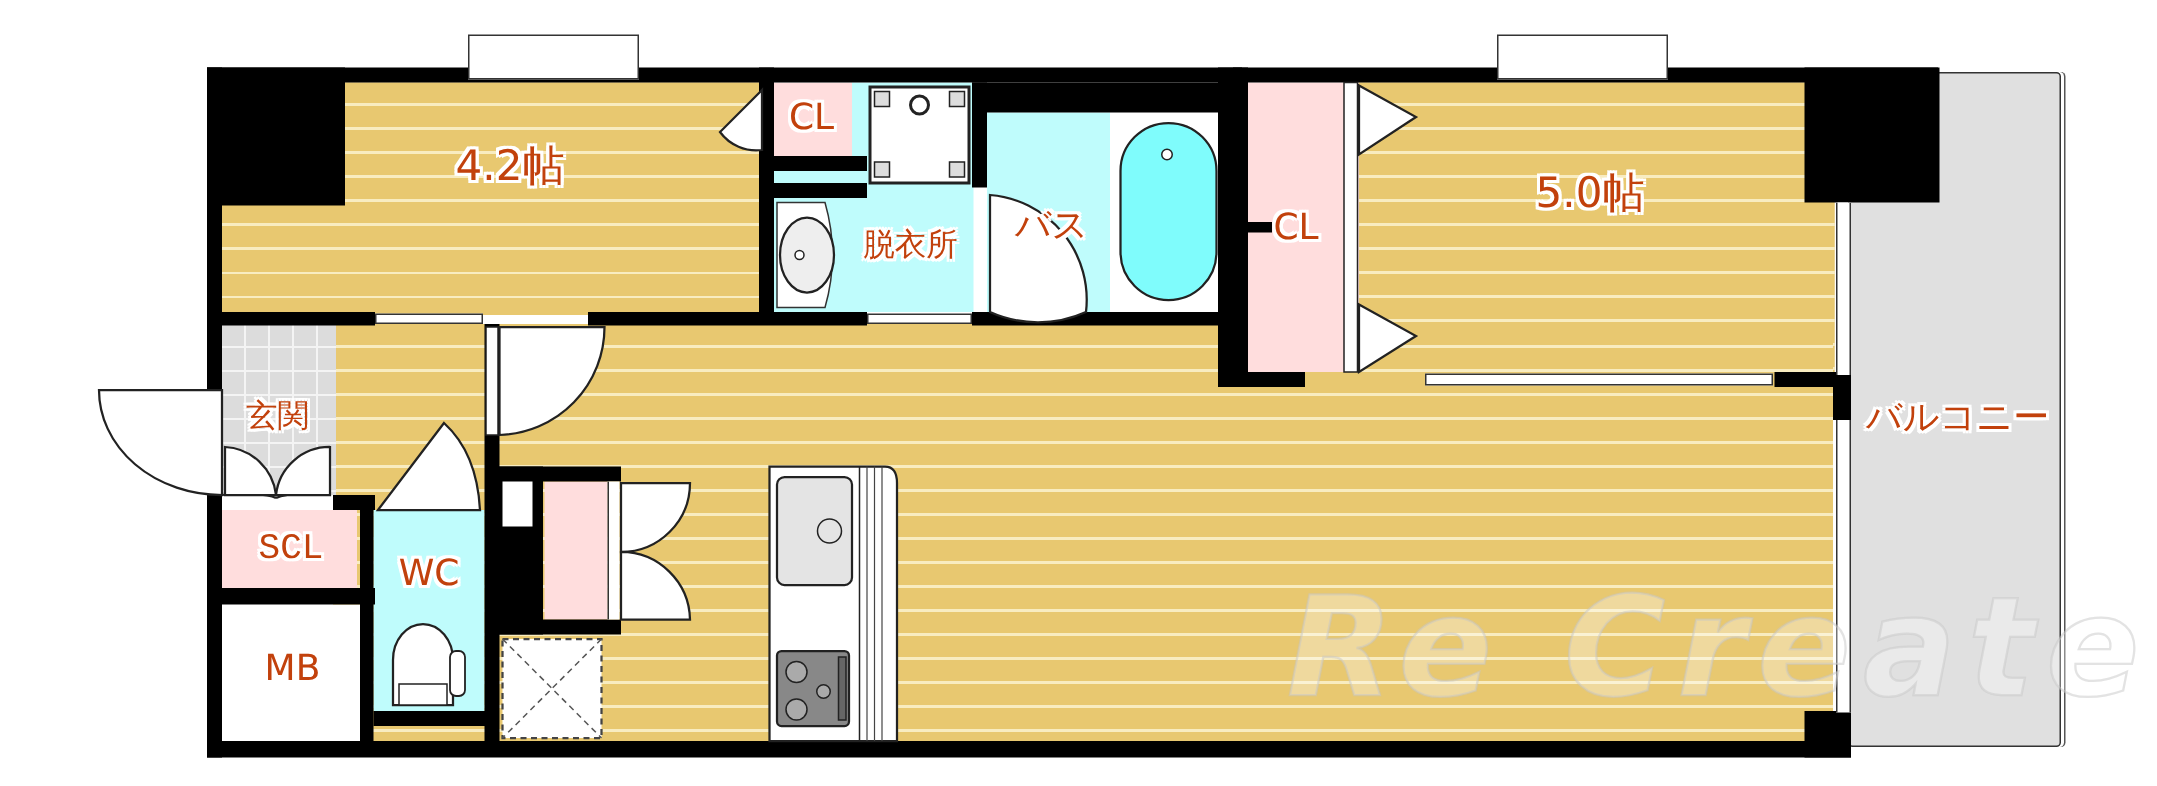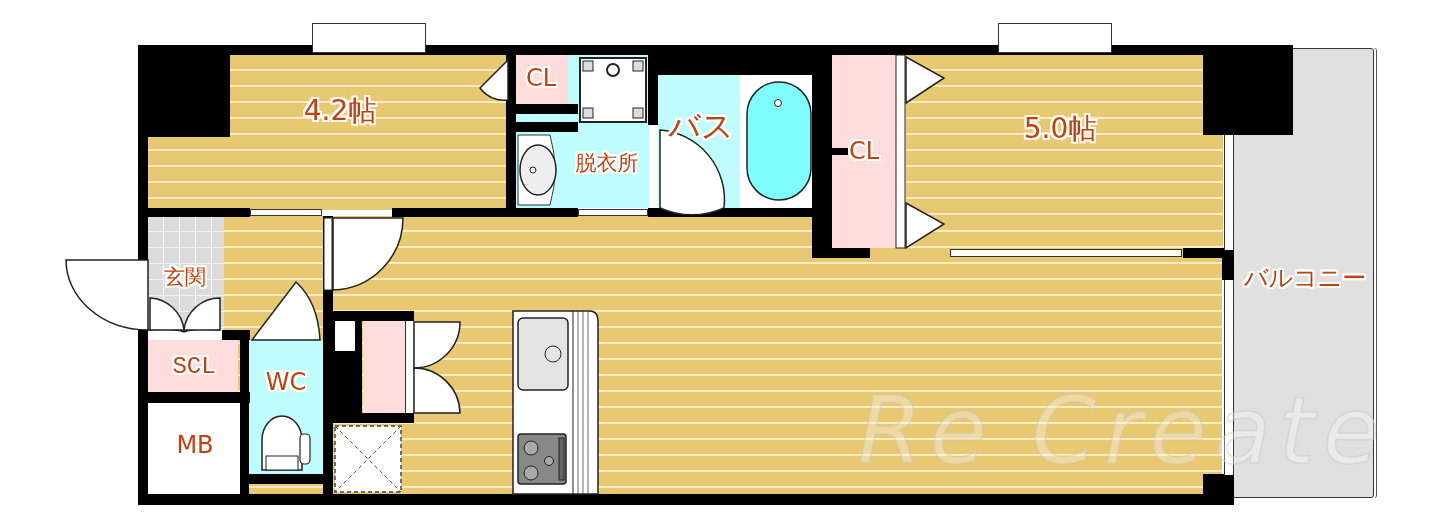--- a/index.html
+++ b/index.html
@@ -39,20 +39,21 @@
     .watermark {
       position: absolute;
       font-family: "DejaVu Sans", sans-serif;
       font-style: italic;
       font-size: 92px;
       color: rgba(255,255,255,0.32);
       letter-spacing: 8px;
       -webkit-text-stroke: 1.5px rgba(200,200,200,0.5);
       white-space: nowrap;
       pointer-events: none;
+      font-weight: bold;
     }
     svg { position: absolute; overflow: visible; }
   </style>
 </head>
 <body>
 
 <div class="abs" style="left:0;top:0;width:1438px;height:524px;">
 
   <div class="gray" style="left:1232px;top:48px;width:142px;height:450px;border:1.5px solid #333;border-radius:3px;box-shadow:2px 0 0 #fff, 3px 0 0 #555;"></div>
 
@@ -179,21 +180,21 @@
     <div class="room-big" style="margin-left:-40px;width:200px;">4.2帖</div>
   </div>
 
   <div class="label room-name" style="left:1000px;top:114px;width:120px;">
     <div class="room-big" style="margin-left:-40px;width:200px;">5.0帖</div>
   </div>
 
   <div class="label room-name" style="left:820px;top:340px;width:160px;">
   </div>
 
-  <div class="label small" style="left:668px;top:110px;width:66px;font-size:32px;">バス</div>
+  <div class="label small" style="left:668px;top:138px;width:66px;font-size:24px;">バス</div>
   <div class="label" style="left:566px;top:152px;width:82px;font-size:21px;">脱衣所</div>
   <div class="label" style="left:150px;top:266px;width:70px;font-size:21px;">玄関</div>
   <div class="label small" style="left:252px;top:370px;width:68px;">WC</div>
   <div class="label small" style="left:1230px;top:266px;width:150px;font-size:24px;">バルコニー</div>
 
   <div class="label small" style="left:516px;top:66px;width:50px;">CL</div>
   <div class="label small" style="left:834px;top:139px;width:60px;">CL</div>
   <div class="label small" style="left:150px;top:354px;width:88px;font-family:Liberation Mono, monospace;">SCL</div>
   <div class="label small" style="left:150px;top:433px;width:90px;">MB</div>
 

